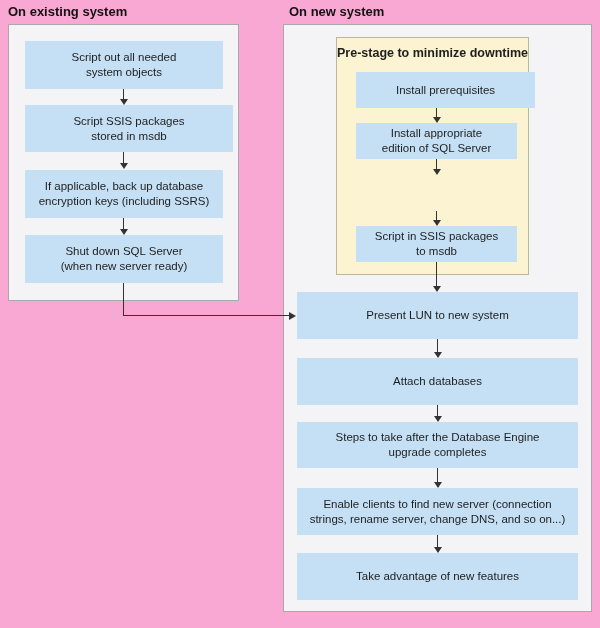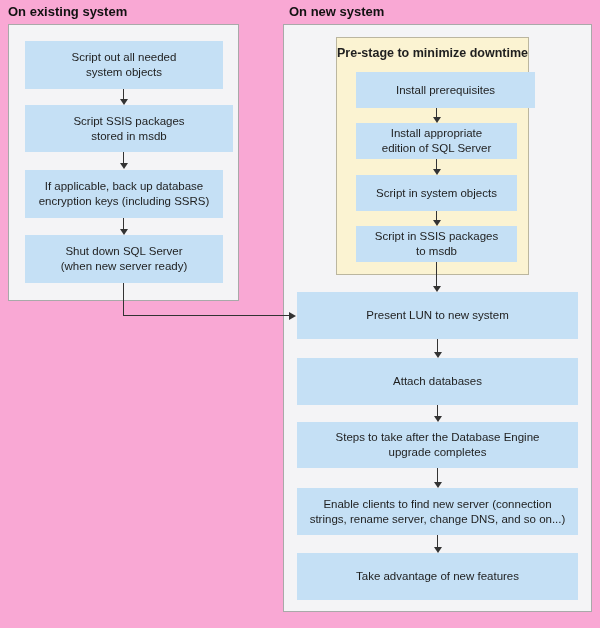--- a/index.html
+++ b/index.html
@@ -97,23 +97,20 @@
 (when new server ready)</span>
   </div>
 
   <div class="step" style="left:356px;top:72px;width:179px;height:36px;">
     <span>Install prerequisites</span>
   </div>
   <div class="step" style="left:356px;top:123px;width:161px;height:36px;">
     <span>Install appropriate
 edition of SQL Server</span>
   </div>
-  <div class="step" style="left:356px;top:175px;width:161px;height:36px;">
-    <span>Script in system objects</span>
-  </div>
   <div class="step" style="left:356px;top:226px;width:161px;height:36px;">
     <span>Script in SSIS packages
 to msdb</span>
   </div>
 
   <div class="step" style="left:297px;top:292px;width:281px;height:47px;">
     <span>Present LUN to new system</span>
   </div>
   <div class="step" style="left:297px;top:358px;width:281px;height:47px;">
     <span>Attach databases</span>

